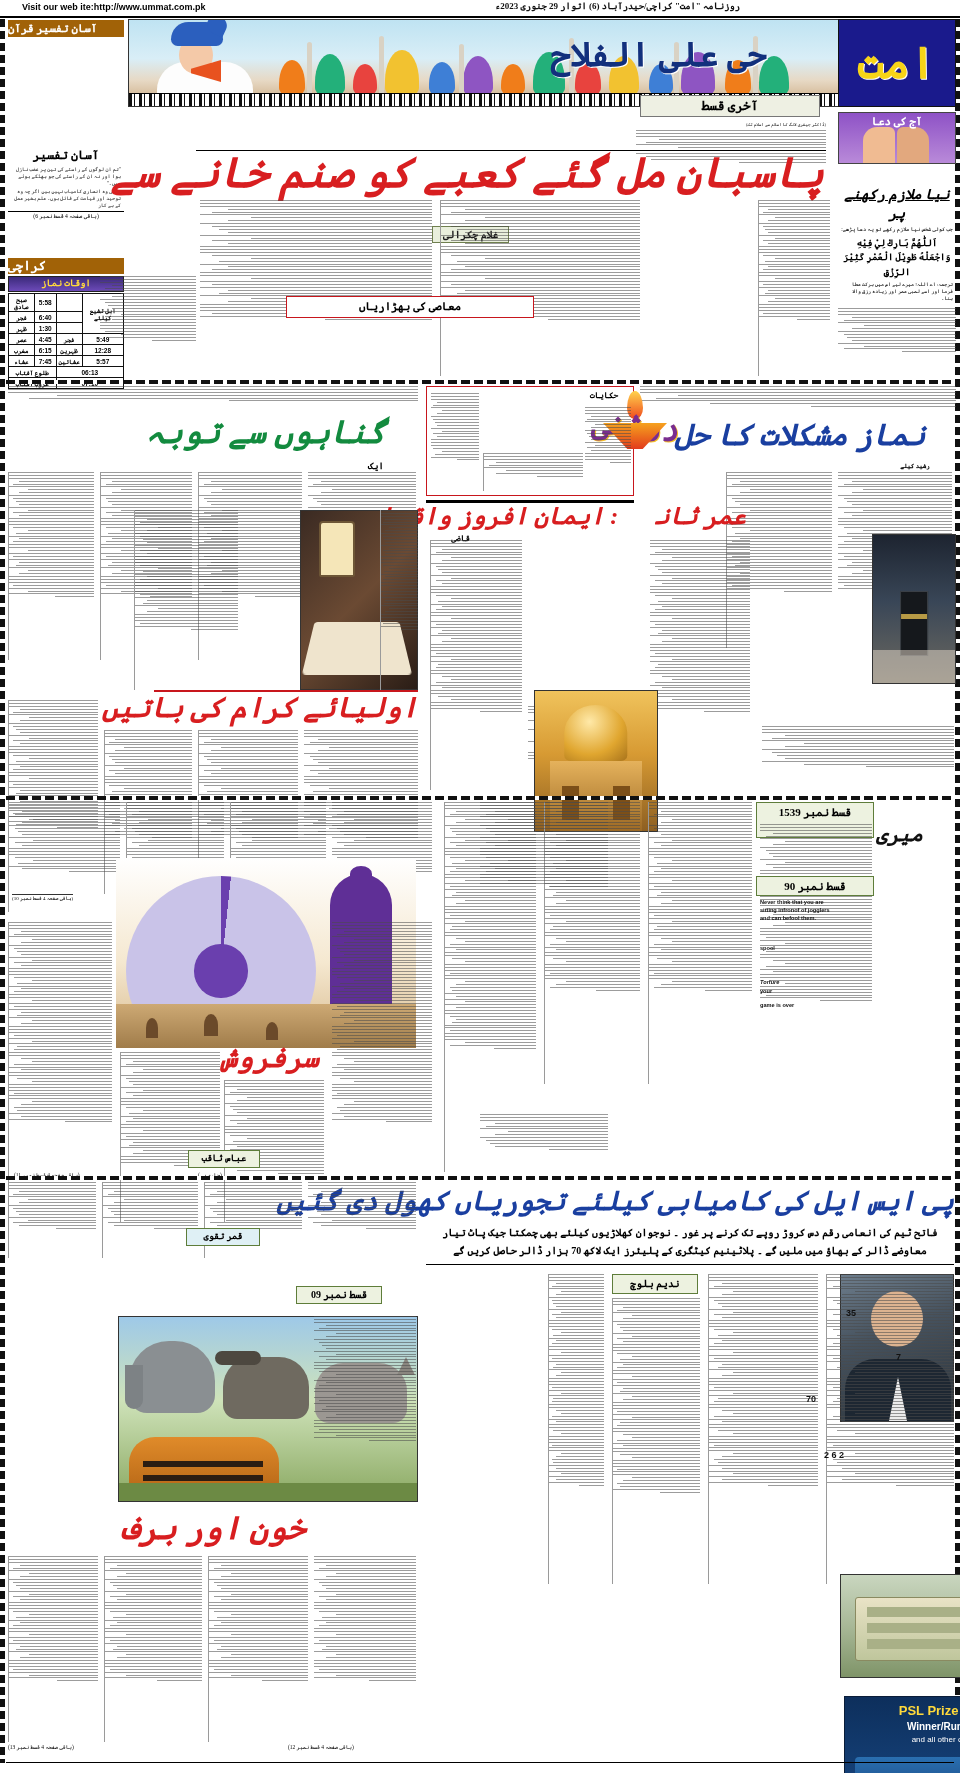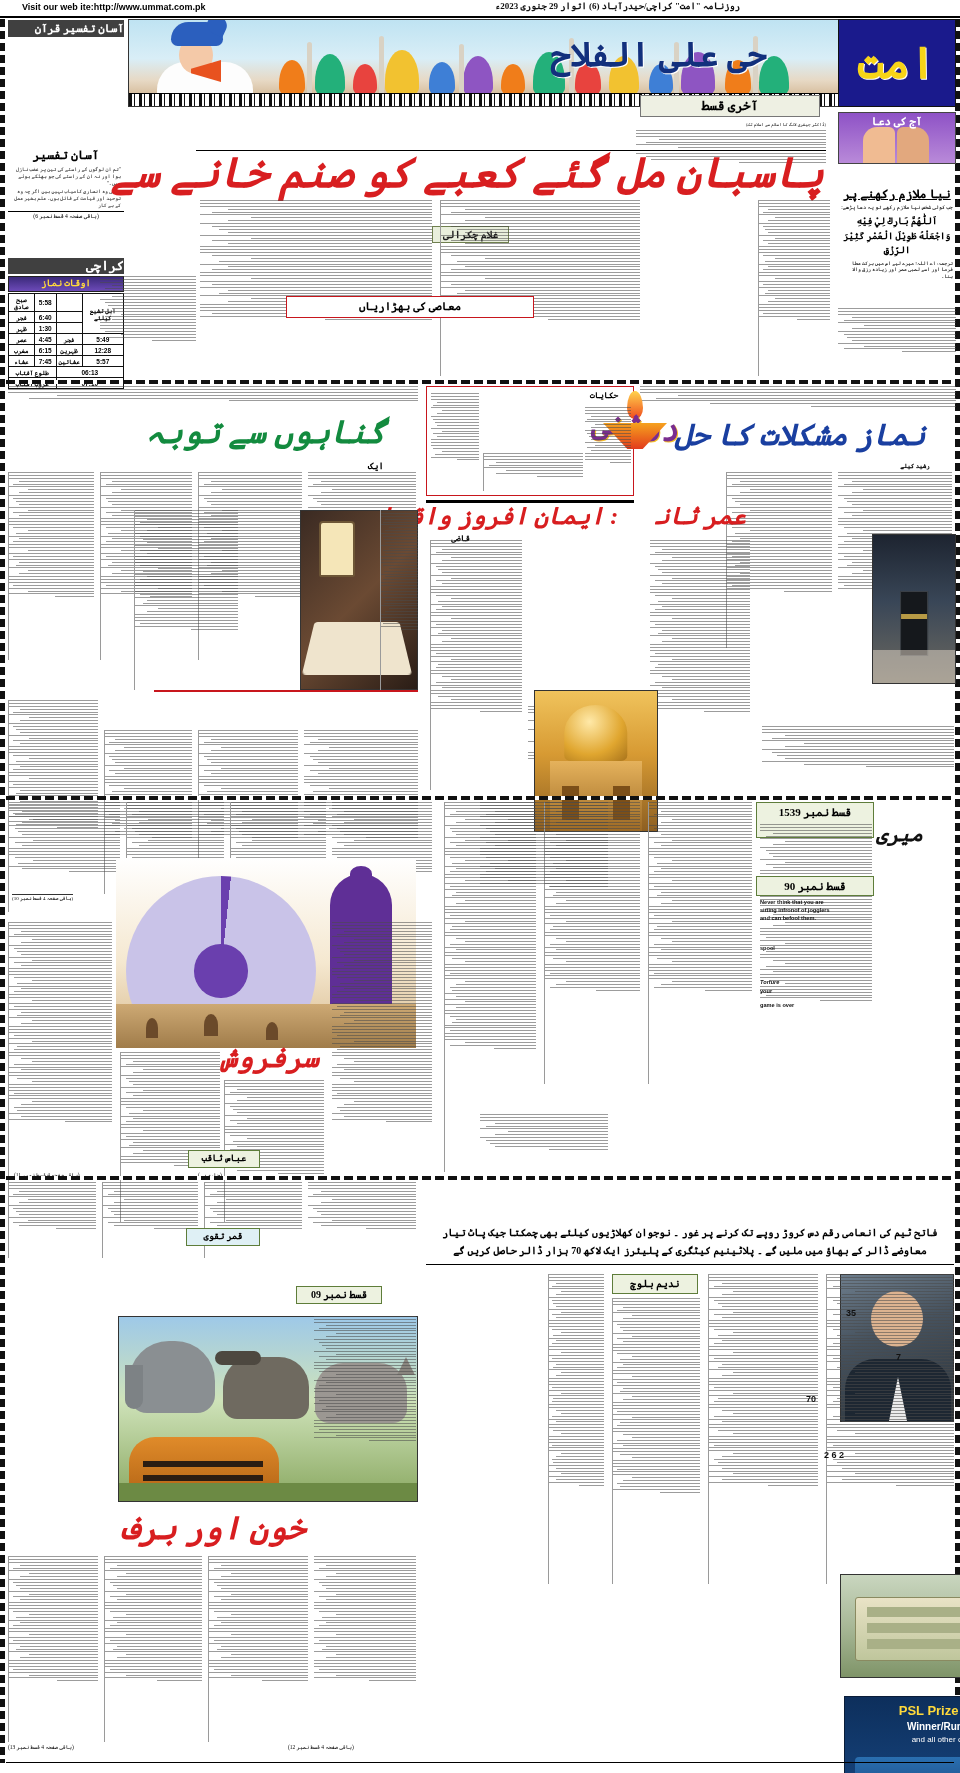--- a/index.html
+++ b/index.html
@@ -112,21 +112,21 @@
 
   
   .ptable { width:100%; border-collapse:collapse; direction:rtl; }
   .ptable td {
     border:1px solid #111; font-size:6.5px; font-weight:bold; text-align:center;
     padding:1.5px 1px; font-family:"Liberation Sans",sans-serif; color:#000;
   }
   .ptable td.nm { font-family:"Liberation Serif",serif; font-size:6px; }
 
   .blackbar {
-    background:#404040; color:#fff; text-align:right; font-weight:bold;
+    background:#a16207; color:#fff; text-align:left; font-weight:bold;
     direction:rtl; font-family:"Liberation Serif",serif;
   }
 
   
   .photo { background:#8d8d8d; border:1px solid #333; overflow:hidden; position:relative; }
   .ph-portrait { background:linear-gradient(160deg,#6d7d8c 0%,#46525e 40%,#2b3238 100%); }
   .ph-kaaba    { background:linear-gradient(#1d2430 0%,#394657 45%,#6d6a60 100%); }
   .ph-masjid   { background:linear-gradient(#f0c35c 0%,#d79a33 45%,#8d5f22 100%); }
   .ph-lantern  { background:linear-gradient(135deg,#3a2a22 0%,#6b4a33 50%,#2a1d16 100%); }
   .ph-money    { background:linear-gradient(#c9d6bf 0%,#a8b897 50%,#7f9468 100%); }
@@ -281,21 +281,21 @@
     </tbody>
       </table>
   </div>
 
   <div class="abs" style="left:838px; top:112px; width:118px; height:248px;">
     <div class="abs" style="left:0;top:0;width:118px;height:52px;background:linear-gradient(#8e52c6,#b98ad9);border:1px solid #444;overflow:hidden;">
       <div class="abs" style="left:24px;top:14px;width:32px;height:54px;background:#f0bb92;border-radius:14px 6px 10px 10px;"></div>
       <div class="abs" style="left:58px;top:14px;width:32px;height:54px;background:#e2a87e;border-radius:6px 14px 10px 10px;"></div>
       <div class="abs" style="left:0;right:0;top:2px;text-align:center;color:#fff;font-size:11px;font-weight:bold;direction:rtl;">آج کی دعا</div>
     </div>
-    <div class="urdu" style="margin-top:74px;text-align:center;font-size:12px;font-weight:bold;text-decoration:underline;">نیا ملازم رکھنے پر</div>
+    <div class="urdu" style="margin-top:74px;text-align:center;font-size:14px;font-weight:bold;text-decoration:underline;font-style:italic;">نیا ملازم رکھنے پر</div>
     <div class="urdu" style="margin-top:2px;text-align:center;font-size:5.4px;">جب کوئی شخص نیا ملازم رکھے تو یہ دعا پڑھے:</div>
     <div class="urdu" style="margin-top:3px;text-align:center;font-size:9px;font-weight:bold;line-height:1.6;padding:0 2px;">اَللّٰهُمَّ بَارِكْ لِيْ فِيْهِ وَاجْعَلْهُ طَوِيْلَ الْعُمْرِ كَثِيْرَ الرِّزْقِ</div>
     <div class="urdu" style="margin-top:3px;font-size:5px;padding:0 3px;">ترجمہ: اے اللہ! میرے لیے اس میں برکت عطا فرما اور اسے لمبی عمر اور زیادہ رزق والا بنا۔</div>
     <div class="abs" style="left:0;top:196px;width:118px;height:56px;">
       <div class="lines dense">
         <i></i>
           <i></i>
           <i></i>
           <i></i>
           <i></i>
@@ -1192,20 +1192,21 @@
           <i></i>
           <i></i>
           <i></i>
           <i></i>
           <i></i>
           <i></i>
         </div>
     </div>
 
     <div class="abs hr-red" style="left:146px;top:186px;width:264px;"></div>
+    <div class="hl hl-red abs" style="left:146px;top:190px;width:264px;font-size:28px;text-align:center;">اولیائے کرام کی باتیں</div>
 
     <div class="abs" style="left:296px;top:226px;width:114px;height:164px;">
       <div class="lines dense">
           <i></i>
           <i></i>
           <i></i>
           <i></i>
           <i></i>
           <i></i>
           <i></i>
@@ -2109,20 +2110,21 @@
     <div class="eng-block" style="margin-top:6px;">game is over</div>
   </div>
 
   <div class="abs" style="left:756px; top:876px; width:118px; height:20px; border:1px solid #5e7d3a; background:#edf2e0;">
     <div class="abs" style="left:0;right:0;top:3px;text-align:center;font-size:11px;font-weight:bold;direction:rtl;">قسط نمبر 90</div>
   </div>
 
   <div class="abs hr-dash" style="left:6px; top:1176px; width:948px;"></div>
 
   <div class="abs" style="left:426px; top:1182px; width:528px;">
+    <div class="hl hl-blue abs" style="left:0;top:6px;width:528px;font-size:27px;text-align:center;">پی ایس ایل کی کامیابی کیلئے تجوریاں کھول دی گئیں</div>
     <div class="abs urdu" style="left:0;top:44px;width:528px;text-align:center;font-size:10px;font-weight:bold;">فاتح ٹیم کی انعامی رقم دس کروڑ روپے تک کرنے پر غور ۔ نوجوان کھلاڑیوں کیلئے بھی چمکتا جیک پاٹ تیار</div>
     <div class="abs urdu" style="left:0;top:62px;width:528px;text-align:center;font-size:10px;font-weight:bold;">معاوضے ڈالر کے بھاؤ میں ملیں گے ۔ پلاٹینیم کیٹگری کے پلیئرز ایک لاکھ 70 ہزار ڈالر حاصل کریں گے</div>
     <div class="abs hr-solid" style="left:0;top:82px;width:528px;"></div>
 
     <div class="abs" style="left:186px;top:92px;width:86px;height:20px;border:1px solid #5e7d3a;background:#edf2e0;">
       <div class="abs" style="left:0;right:0;top:3px;text-align:center;font-size:10px;font-weight:bold;direction:rtl;">ندیم بلوچ</div>
     </div>
 
     <div class="photo ph-portrait abs" style="left:0;top:92px;width:114px;height:148px;">
       <div class="abs" style="left:30px;top:16px;width:52px;height:56px;background:#dcb390;border-radius:50%;"></div>

